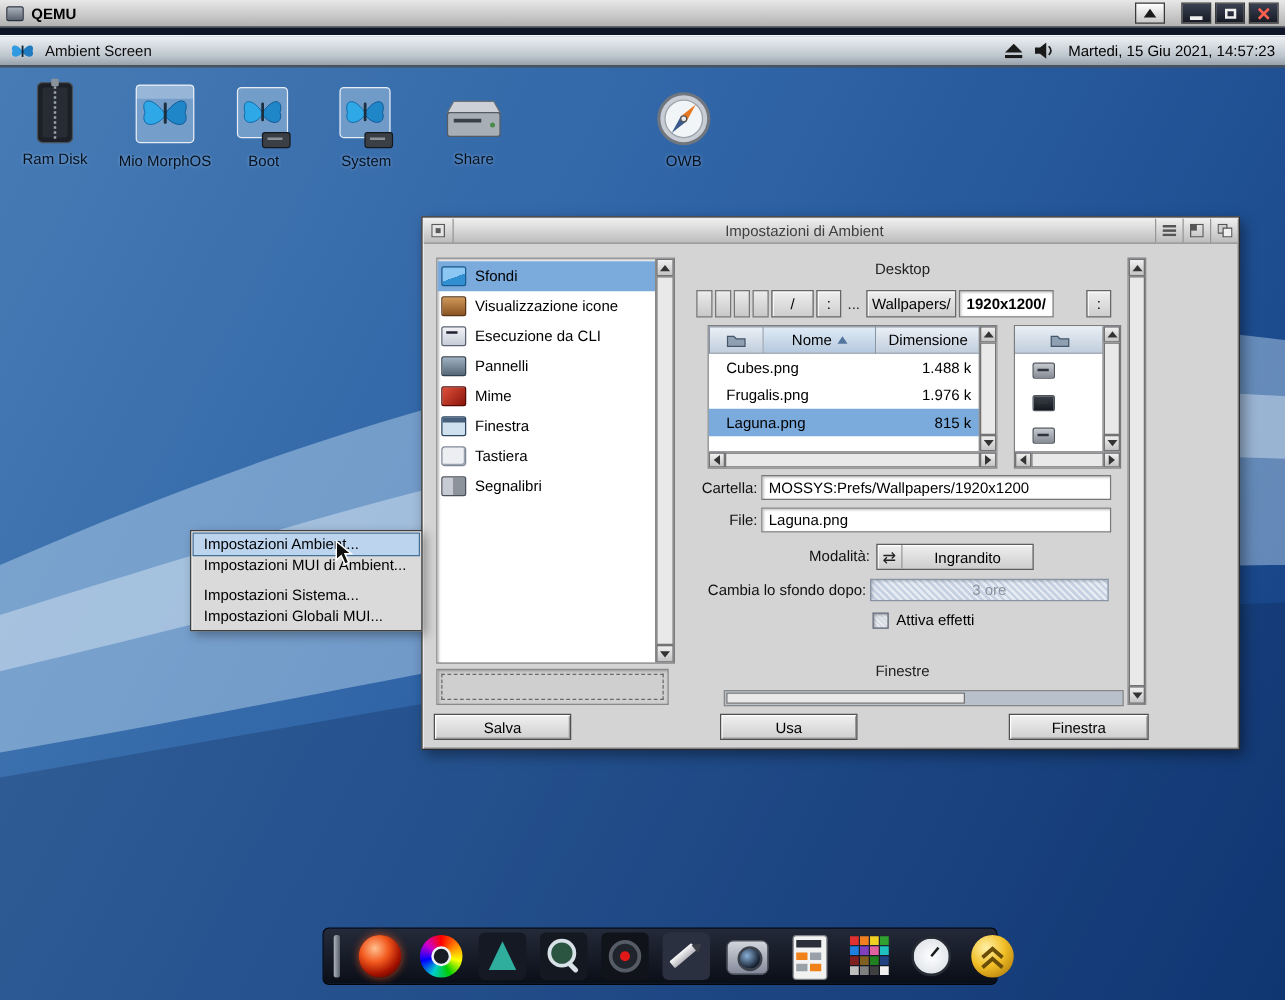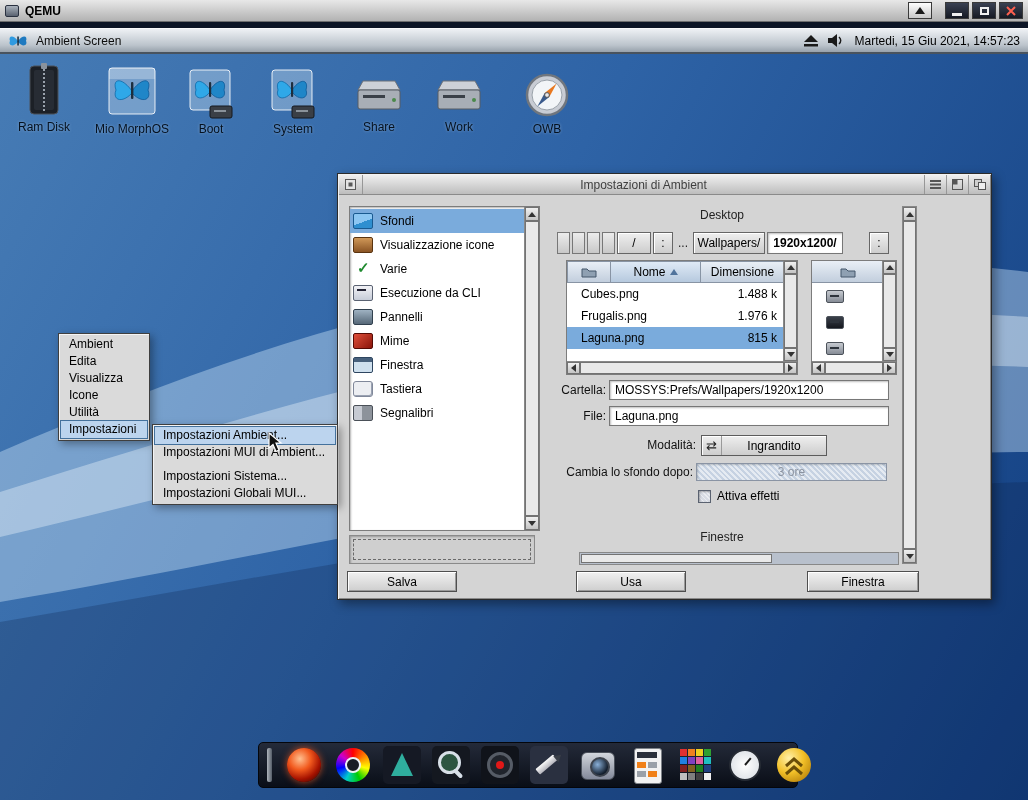--- a/index.html
+++ b/index.html
@@ -306,29 +306,20 @@
   <div class="dicon" style="left:346px; top:72px; width:66px;">
     <svg width="50" height="46" viewBox="0 0 50 46">
       <path d="M9 9 L41 9 L46 18 L4 18 Z" fill="#cdd1d7" stroke="#6a7078"></path>
       <rect x="4" y="18" width="42" height="19" rx="2" fill="#a8aeb6" stroke="#565c64"></rect>
       <rect x="9" y="23" width="22" height="3" fill="#3a4048"></rect>
       <circle cx="40" cy="28" r="2" fill="#4a8a4a"></circle>
     </svg>
     <span class="dlabel">Share</span>
   </div>
 
-  <div class="dicon" style="left:426px; top:72px; width:66px;">
-    <svg width="50" height="46" viewBox="0 0 50 46">
-      <path d="M9 9 L41 9 L46 18 L4 18 Z" fill="#cdd1d7" stroke="#6a7078"></path>
-      <rect x="4" y="18" width="42" height="19" rx="2" fill="#a8aeb6" stroke="#565c64"></rect>
-      <rect x="9" y="23" width="22" height="3" fill="#3a4048"></rect>
-      <circle cx="40" cy="28" r="2" fill="#4a8a4a"></circle>
-    </svg>
-    <span class="dlabel">Work</span>
-  </div>
 
   <div class="dicon" style="left:516px; top:70px; width:62px;">
     <svg width="46" height="50" viewBox="0 0 46 50">
       <circle cx="23" cy="25" r="20" fill="#c8ccd4" stroke="#70767e" stroke-width="2.5"></circle>
       <circle cx="23" cy="25" r="15" fill="#f2f5f8" stroke="#9aa2aa"></circle>
       <g transform="rotate(40 23 25)">
         <polygon points="23,10 26,25 20,25" fill="#e87820"></polygon>
         <polygon points="23,40 26,25 20,25" fill="#3a5a8c"></polygon>
       </g>
       <circle cx="23" cy="25" r="2.4" fill="#e8e8ec" stroke="#555"></circle>
@@ -370,24 +361,20 @@
       <div class="cat-items">
         <div class="cat-row sel">
           <span class="cic cic0"></span>
           <span>Sfondi</span>
         </div>
         <div class="cat-row">
           <span class="cic cic1"></span>
           <span>Visualizzazione icone</span>
         </div>
         <div class="cat-row">
-          <span class="cic cic2"></span>
-          <span>Varie</span>
-        </div>
-        <div class="cat-row">
           <span class="cic cic3"></span>
           <span>Esecuzione da CLI</span>
         </div>
         <div class="cat-row">
           <span class="cic cic4"></span>
           <span>Pannelli</span>
         </div>
         <div class="cat-row">
           <span class="cic cic6"></span>
           <span>Mime</span>
@@ -551,28 +538,20 @@
       <span class="sb-btn" style="height:14px;">
           <span class="t-down"></span>
         </span>
     </div>
 
     <div class="btn3d" style="left:9px; top:397px; width:110px;">Salva</div>
     <div class="btn3d" style="left:238px; top:397px; width:110px;">Usa</div>
     <div class="btn3d" style="left:469px; top:397px; width:112px;">Finestra</div>
   </div>
 
-  <div class="menu" style="left:58px; top:333px; width:92px;">
-    <div class="menu-item">Ambient</div>
-    <div class="menu-item">Edita</div>
-    <div class="menu-item">Visualizza</div>
-    <div class="menu-item">Icone</div>
-    <div class="menu-item">Utilità</div>
-    <div class="menu-item sel">Impostazioni</div>
-  </div>
 
   <div class="menu" style="left:152px; top:424px; width:186px;">
     <div class="menu-item sel">Impostazioni Ambient...</div>
     <div class="menu-item">Impostazioni MUI di Ambient...</div>
     <div class="menu-gap"></div>
     <div class="menu-item">Impostazioni Sistema...</div>
     <div class="menu-item">Impostazioni Globali MUI...</div>
   </div>
 
   <div class="dock">

